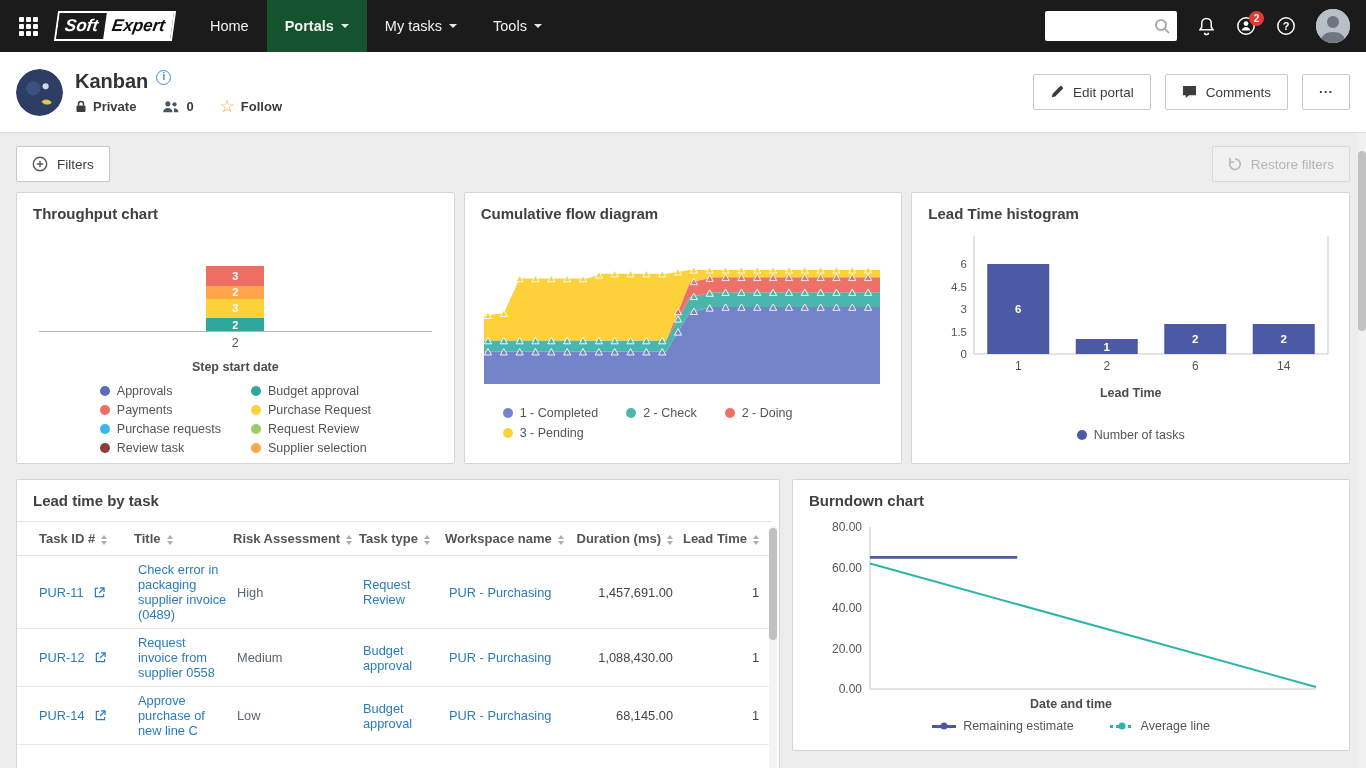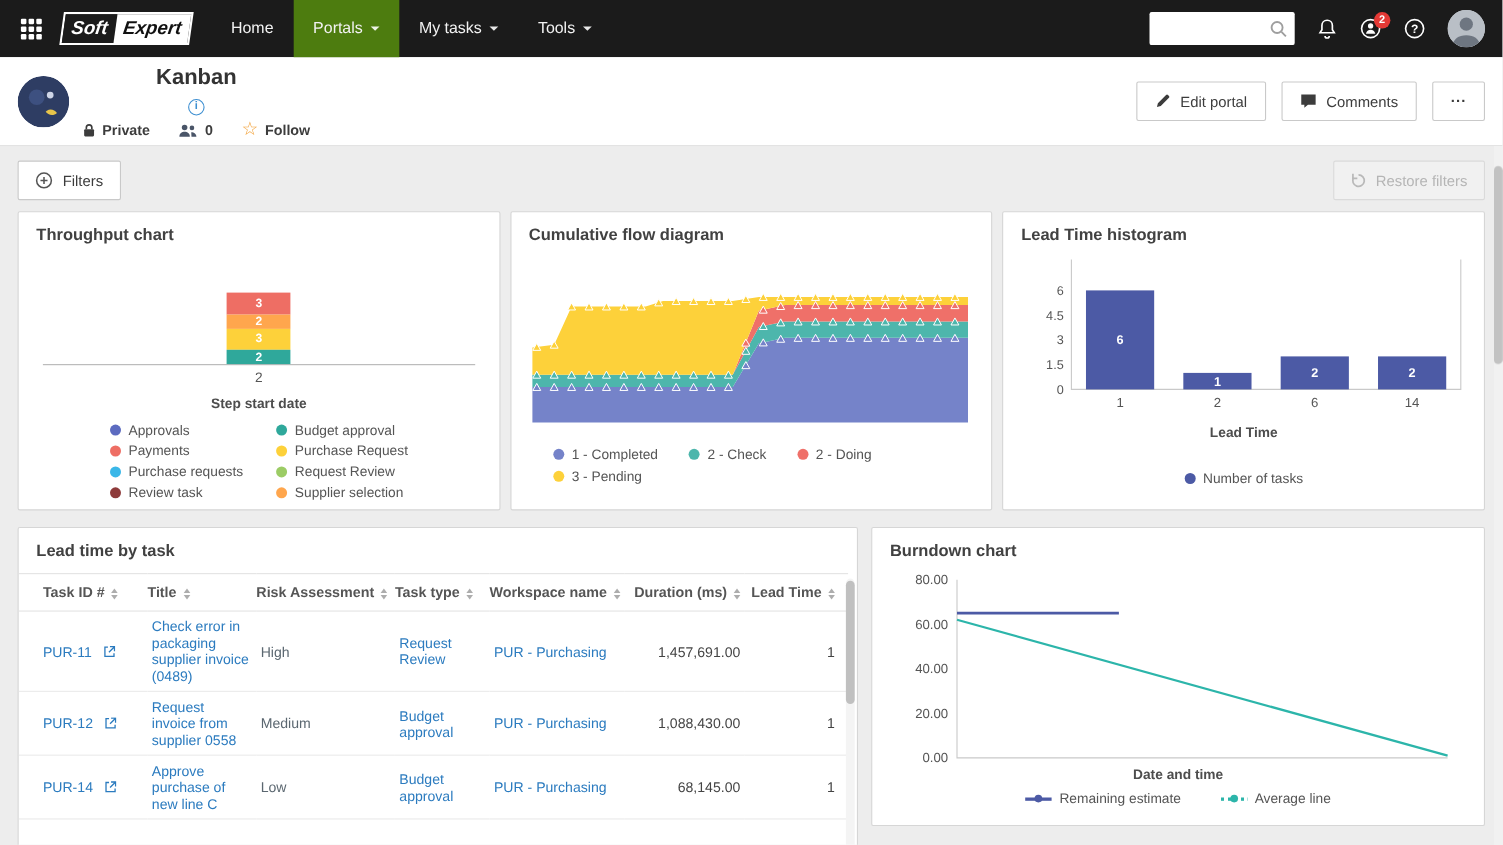--- a/index.html
+++ b/index.html
@@ -9,35 +9,35 @@
   
   .navbar{height:52px;background:#1b1b1b;display:flex;align-items:center;padding-left:10px;}
   .apps-btn{width:36px;height:52px;display:flex;align-items:center;justify-content:center;cursor:pointer;}
   .grid-ico{display:grid;grid-template-columns:repeat(3,5px);grid-gap:2px;}
   .grid-ico i{width:5px;height:5px;background:#fff;border-radius:1px;}
   .brand{display:flex;border:2px solid #fff;transform:skewX(-8deg);margin:0 18px 0 10px;cursor:pointer;}
   .brand span{font-style:italic;font-weight:bold;font-size:17px;padding:3px 7px;display:block;}
   .brand .p1{background:#1b1b1b;color:#fff;}
   .brand .p2{background:#fff;color:#111;}
   .nav-item{height:52px;display:flex;align-items:center;padding:0 18px;color:#f2f2f2;font-size:14.5px;cursor:pointer;white-space:nowrap;}
-  .nav-item.active{background:#4d7c0f;}
+  .nav-item.active{background:#14532d;font-weight:bold;}
   .caret{width:0;height:0;border-left:4px solid transparent;border-right:4px solid transparent;border-top:4px solid #fff;margin-left:7px;opacity:.9;}
   .nav-right{margin-left:auto;display:flex;align-items:center;gap:20px;padding-right:16px;}
   .search-wrap{position:relative;}
   .search-wrap input{width:132px;height:30px;border:none;border-radius:2px;padding:0 28px 0 8px;font-size:13px;outline:none;background:#fff;}
   .search-ico{position:absolute;right:6px;top:6px;}
   .icon-btn{position:relative;cursor:pointer;display:flex;align-items:center;}
   .badge{position:absolute;top:-5px;right:-8px;background:#e53935;color:#fff;font-size:10px;font-weight:bold;min-width:15px;height:15px;border-radius:8px;line-height:15px;text-align:center;padding:0 3px;}
   .avatar{width:34px;height:34px;border-radius:50%;overflow:hidden;background:#c9cdd2;cursor:pointer;}
 
   
   .portal-header{height:81px;background:#fff;display:flex;align-items:center;padding:0 16px;border-bottom:1px solid #dcdcdc;}
   .pavatar{width:47px;height:47px;border-radius:50%;overflow:hidden;flex:0 0 auto;}
   .ptext{margin-left:12px;}
-  .ptitle-row{display:flex;align-items:center;gap:8px;flex-direction:column;}
+  .ptitle-row{display:flex;gap:8px;}
   .ptitle{font-size:20px;font-weight:bold;color:#333;}
   .info{width:15px;height:15px;border:1.5px solid #3d8fd1;border-radius:50%;color:#3d8fd1;font-size:10px;font-weight:bold;line-height:12px;text-align:center;display:inline-block;cursor:pointer;}
   .pmeta{display:flex;align-items:center;gap:26px;margin-top:6px;}
   .pmeta .mitem{display:flex;align-items:center;gap:6px;font-size:13px;font-weight:bold;color:#3c3c3c;cursor:pointer;}
   .star{color:#f2a33c;font-size:17px;line-height:14px;}
   .header-actions{margin-left:auto;display:flex;align-items:center;gap:14px;}
   .hbtn{display:inline-flex;align-items:center;justify-content:center;gap:9px;height:36px;padding:0 16px;background:#fff;border:1px solid #c9c9c9;border-radius:2px;font-size:13.5px;color:#3c3c3c;cursor:pointer;}
   .hbtn.more{width:48px;font-weight:bold;letter-spacing:1px;}
   .hbtn.more span{transform:translateY(-4px);display:block;}
 

